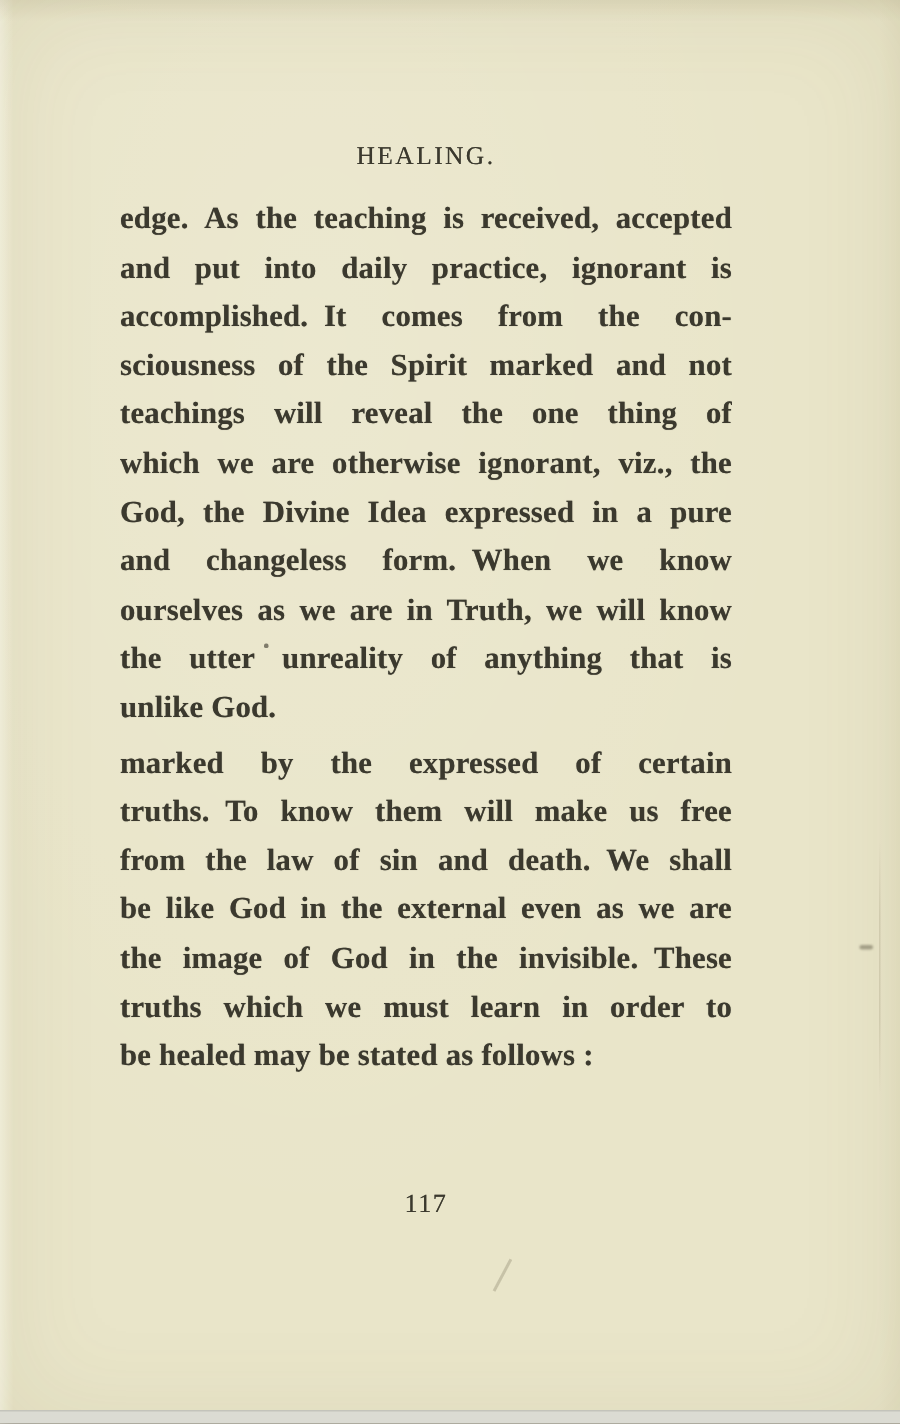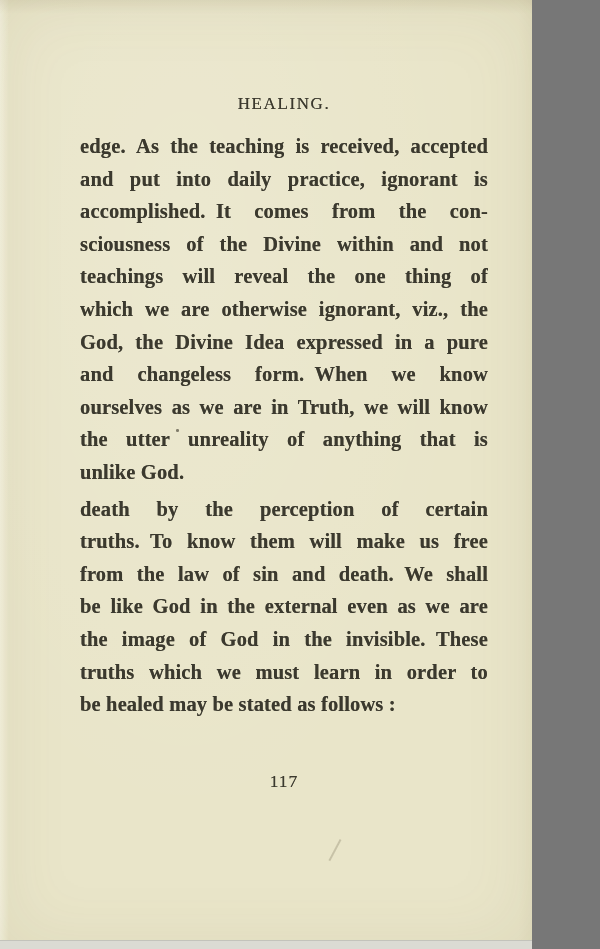--- a/index.html
+++ b/index.html
@@ -2,21 +2,21 @@
 <html style="--paper: #e9e5c9; --ink: #3b392e; --edge: #dbdbd3;"><head>
 <meta charset="utf-8">
 <style>
   html, body {
     margin: 0;
     padding: 0;
     background: #777;
   }
   .scan {
     position: relative;
-    width: 532px;
+    width: 600px;
     height: 949px;
     overflow: hidden;
     background-color: var(--paper, #e9e5c9);
     background-image:
       radial-gradient(ellipse at 35% 25%, rgba(255,255,255,0.12), rgba(255,255,255,0) 60%),
       linear-gradient(to bottom, rgba(150,138,95,0.14), rgba(150,138,95,0) 14px),
       linear-gradient(to right, rgba(252,250,235,0.65), rgba(252,250,235,0) 9px),
       linear-gradient(to left, rgba(150,138,95,0.06), rgba(150,138,95,0) 14px);
     box-shadow: inset 0 0 70px rgba(120,108,60,0.10);
     font-family: "Liberation Serif", "DejaVu Serif", serif;
@@ -54,21 +54,21 @@
   }
   .line.last {
     text-align: left;
     text-align-last: left;
   }
   .line.indent { padding-left: 23px; }
   .page-number {
     position: absolute;
     left: 80px;
     width: 408px;
-    top: 771px;
+    top: 792px;
     text-align: center;
     font-size: 17.5px;
     letter-spacing: 1px;
     text-shadow: 0 0 0.4px rgba(59,57,46,0.7);
   }
   .bottom-edge {
     position: absolute;
     left: 0;
     bottom: 0;
     width: 100%;
@@ -122,31 +122,31 @@
 <body>
 
 <div class="scan">
   <div class="running-header">HEALING.</div>
 
   <div class="text-block">
       <div class="paragraph">
         <div class="line">edge. As the teaching is received, accepted</div>
         <div class="line">and put into daily practice, ignorant is</div>
         <div class="line">accomplished. It comes from the con-</div>
-        <div class="line">sciousness of the Divine within and not</div>
+        <div class="line">sciousness of the Spirit marked and not</div>
         <div class="line">teachings will reveal the one thing of</div>
         <div class="line">which we are otherwise ignorant, viz., the</div>
         <div class="line">God, the Divine Idea expressed in a pure</div>
         <div class="line">and changeless form. When we know</div>
         <div class="line">ourselves as we are in Truth, we will know</div>
         <div class="line">the utter unreality of anything that is</div>
         <div class="line last">unlike God.</div>
       </div>
       <div class="paragraph">
-        <div class="line">death by the perception of certain</div>
+        <div class="line">marked by the expressed of certain</div>
         <div class="line">truths. To know them will make us free</div>
         <div class="line">from the law of sin and death. We shall</div>
         <div class="line">be like God in the external even as we are</div>
         <div class="line">the image of God in the invisible. These</div>
         <div class="line">truths which we must learn in order to</div>
         <div class="line last">be healed may be stated as follows :</div>
       </div>
     </div>
 
   <div class="page-number">117</div>

